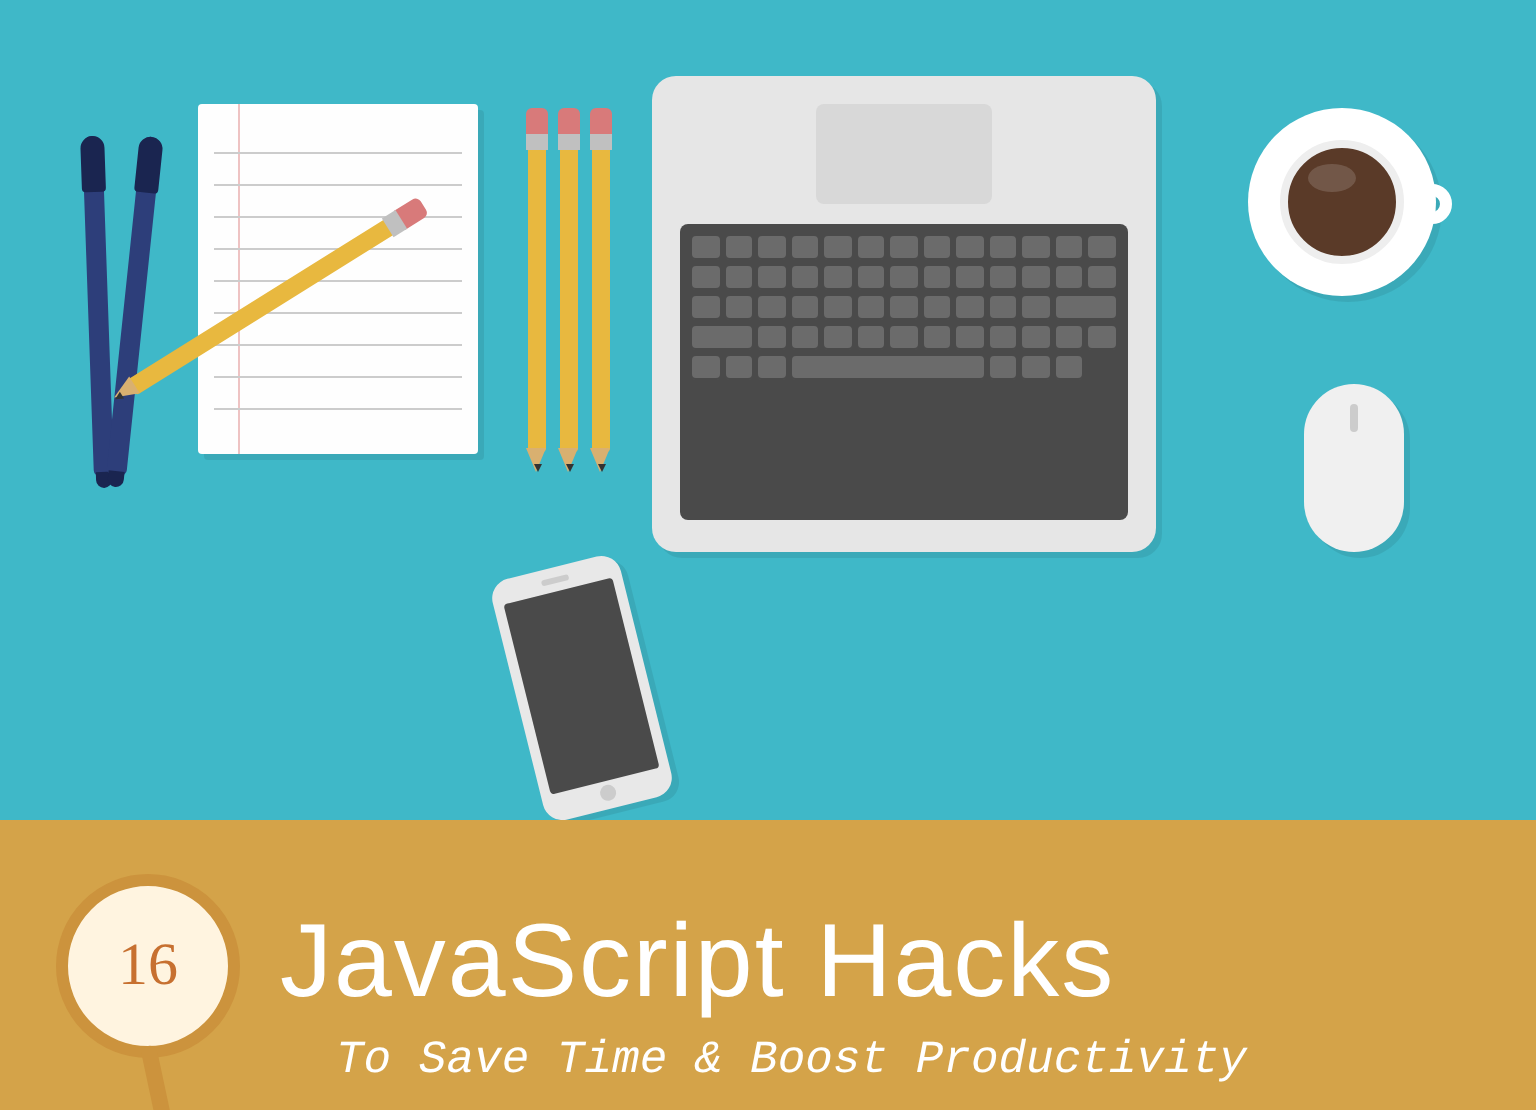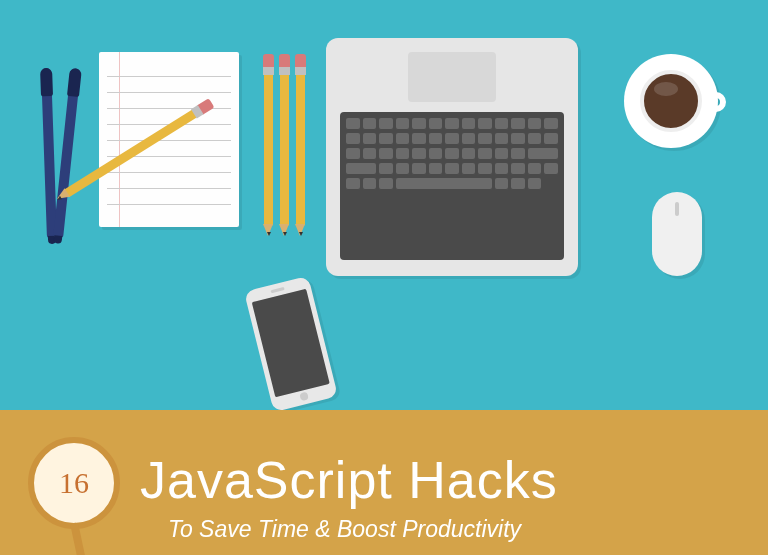--- a/index.html
+++ b/index.html
@@ -5,21 +5,21 @@
 * { margin: 0; padding: 0; box-sizing: border-box; }
 body { width: 768px; height: 555px; overflow: hidden; font-family: Georgia, 'Times New Roman', serif; }
 .scene { width: 768px; height: 410px; background: #3fb8c8; position: relative; }
 .banner { width: 768px; height: 145px; background: #d4a349; position: relative; display: flex; align-items: center; }
 .badge-wrap { position: relative; margin-left: 28px; width: 92px; height: 92px; }
 .badge-outer { width: 92px; height: 92px; border-radius: 50%; background: #fff4e0; border: 6px solid #cc933d; display: flex; align-items: center; justify-content: center; text-align: center; }
 .badge-num { font-family: Georgia, serif; font-size: 30px; font-weight: normal; color: #c77030; }
 .badge-stick { position: absolute; width: 8px; height: 70px; background: #cc933d; left: 42px; top: 86px; border-radius: 4px; transform: rotate(-12deg); transform-origin: top center; }
 .title-block { margin-left: 20px; color: #fff; }
 .title-main { font-size: 52px; font-weight: normal; letter-spacing: 1px; font-family: 'Segoe UI', Arial, sans-serif; margin-top: 28px; }
-.title-sub { font-size: 23px; font-style: italic; font-family: Liberation Sans, sans-serif; margin-top: 6px; margin-left: 28px; }
+.title-sub { font-size: 23px; font-style: italic; font-family: Liberation Mono, monospace; margin-top: 6px; margin-left: 28px; }
 
 
 .pen { position: absolute; width: 10px; height: 170px; border-radius: 5px 5px 3px 3px; }
 .pen1 { left: 44px; top: 68px; background: #2d3e7a; transform: rotate(-2deg); }
 .pen2 { left: 62px; top: 68px; background: #2d3e7a; transform: rotate(6deg); }
 .pen .cap { position: absolute; top: 0; left: -1px; width: 12px; height: 28px; background: #1a2550; border-radius: 6px 6px 2px 2px; }
 .pen .tip { position: absolute; bottom: -6px; left: 1px; width: 8px; height: 8px; background: #1a2550; border-radius: 0 0 4px 4px; }
 
 .notepad { position: absolute; left: 99px; top: 52px; width: 140px; height: 175px; background: #fefefe; border-radius: 2px; box-shadow: 3px 3px 0 rgba(0,0,0,0.08); }
 .notepad::before { content: ""; position: absolute; left: 20px; top: 0; bottom: 0; width: 1px; background: #d88; opacity: 0.5; }

